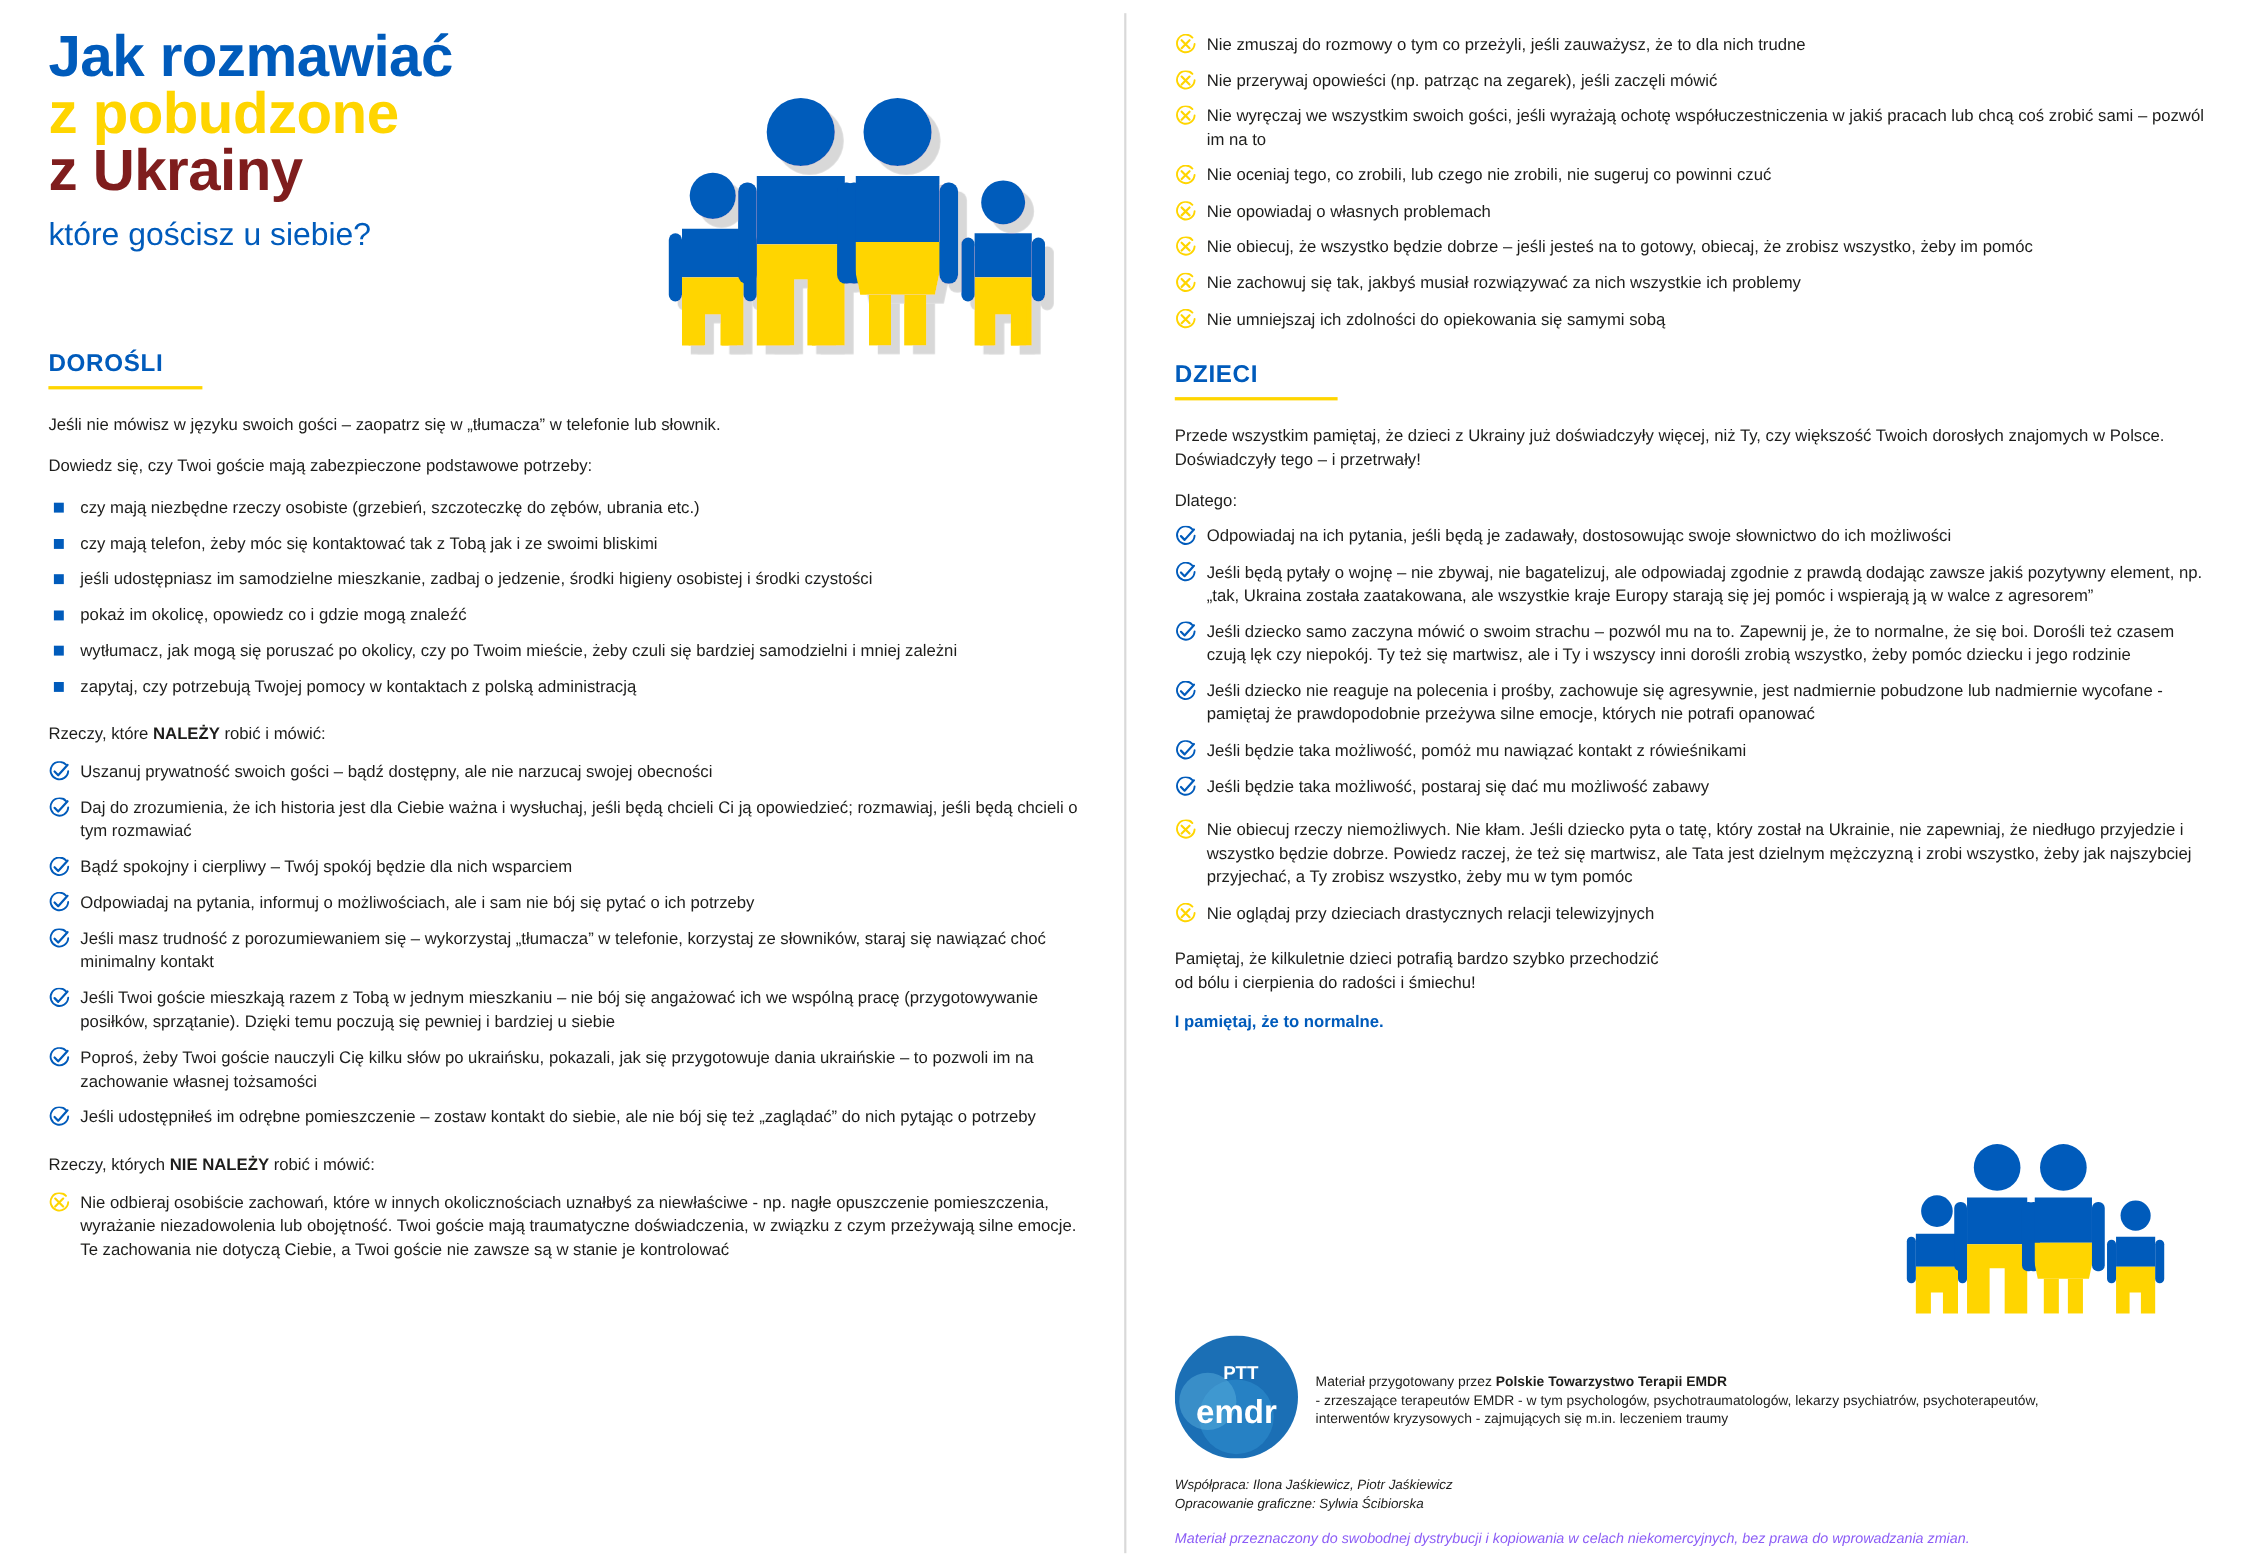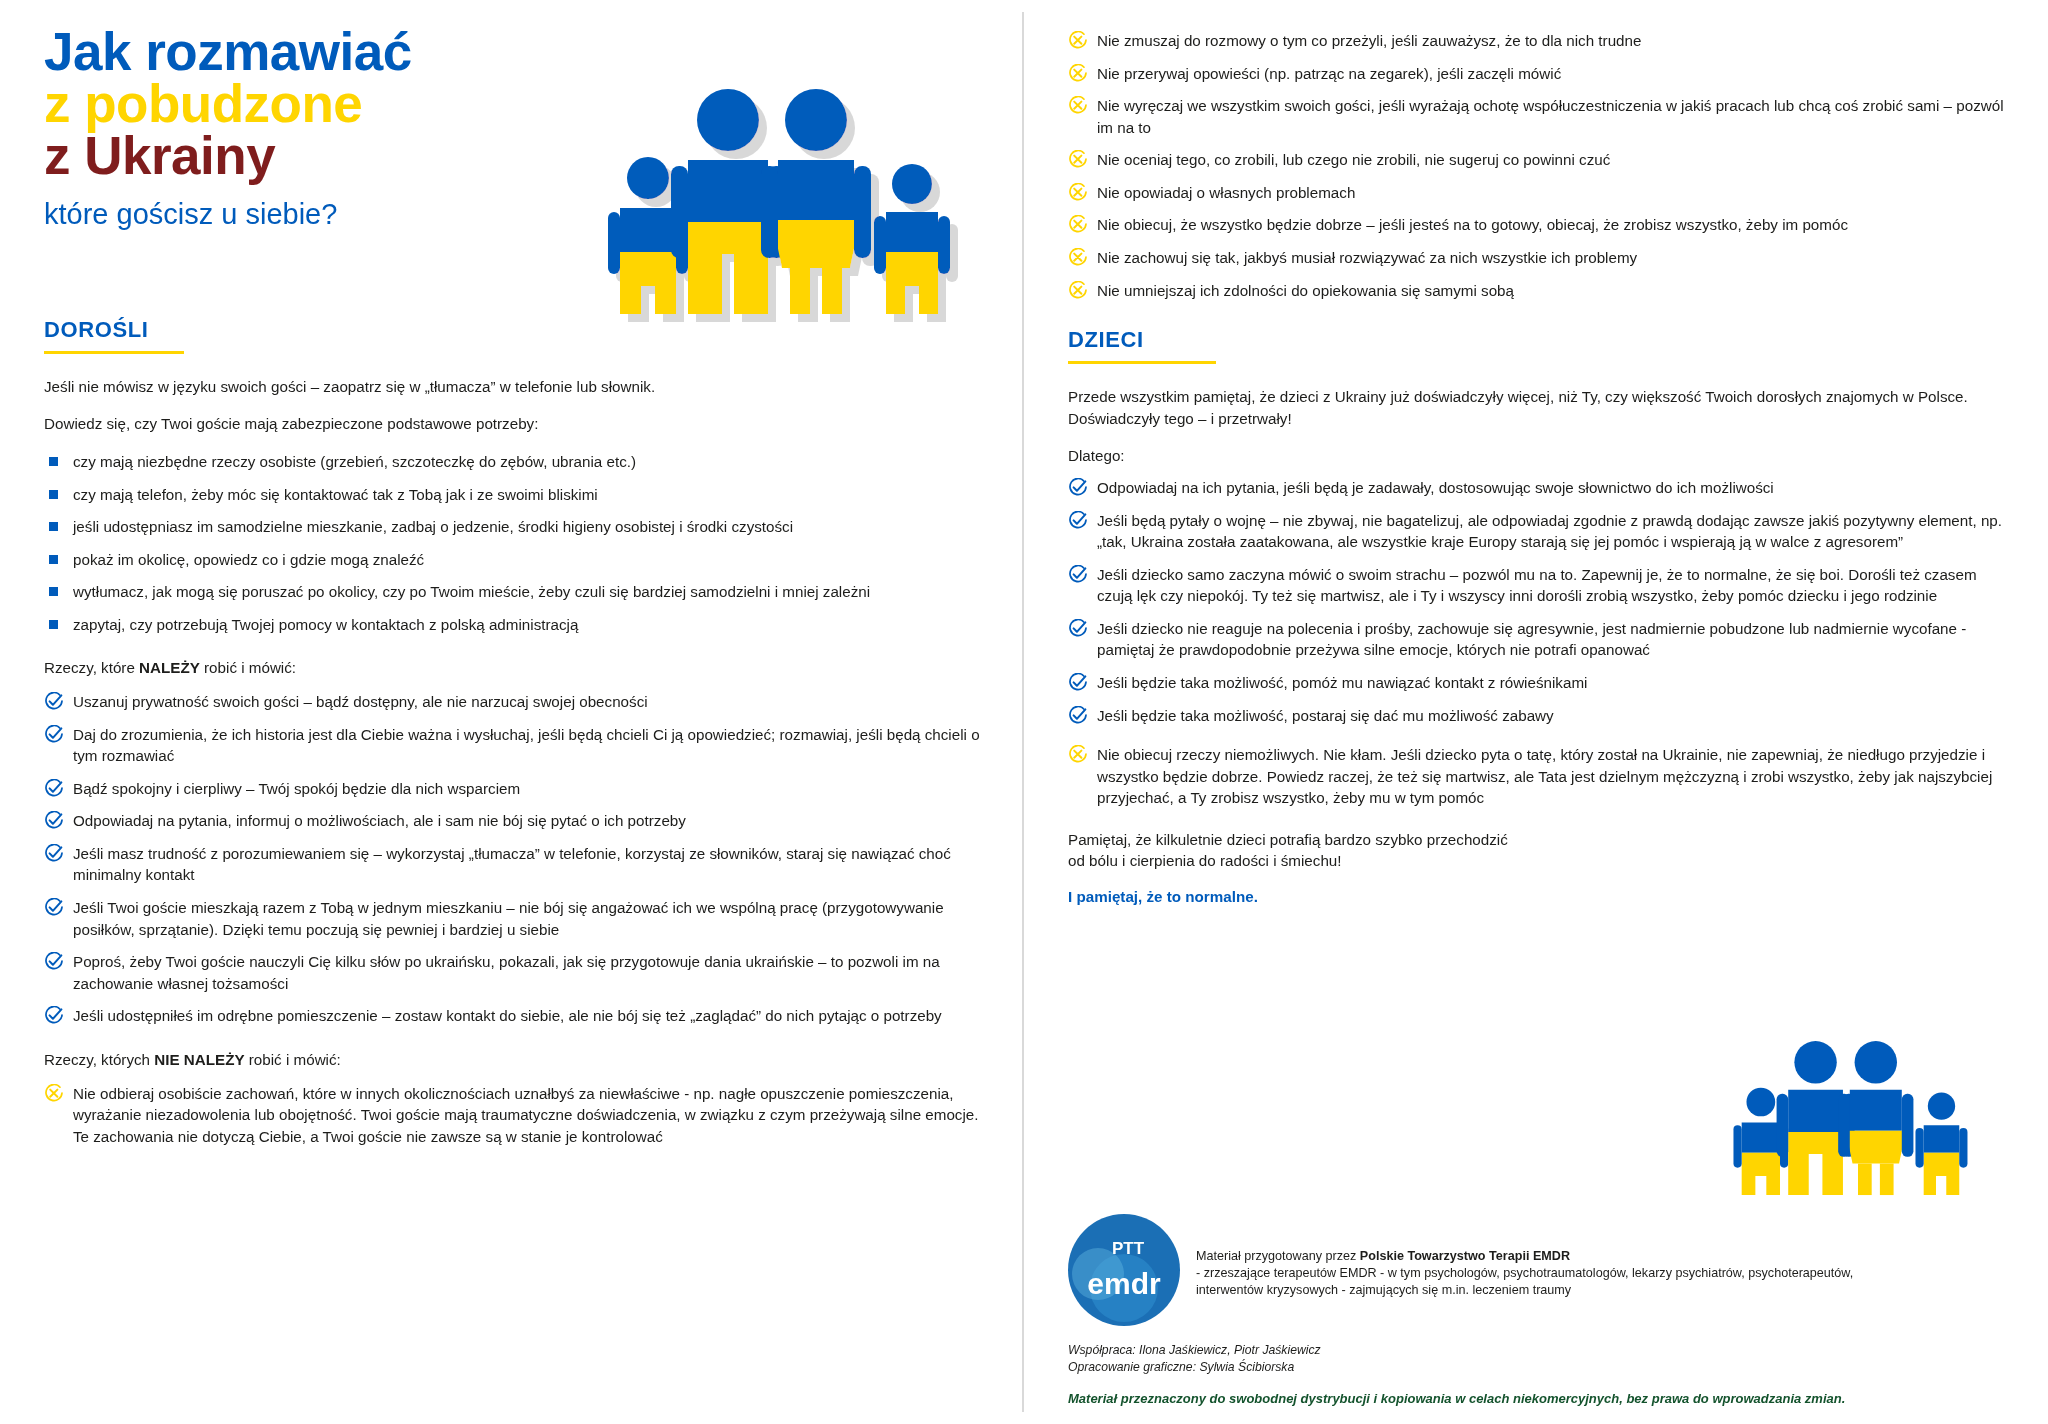--- a/index.html
+++ b/index.html
@@ -150,22 +150,22 @@
   .footer-text b { font-weight: bold; }
   .credits {
     margin-top: 16px;
     font-size: 12.2px;
     line-height: 1.35;
     font-style: italic;
   }
   .distrib {
     margin-top: 16px;
     font-size: 13px;
-    color: #14532d;
-    font-weight: bold;
+    color: #8b5cf6;
+    font-weight: normal;
     font-style: italic;
   }
 </style>
 </head>
 <body>
 
 <div class="page">
 
   <div class="col-left">
 
@@ -359,20 +359,24 @@
         <li><span class="bullet"><svg width="20" height="20" viewBox="0 0 20 20">
               <path d="M16 3.2 A8 8 0 1 0 18 9" fill="none" stroke="#005bbb" stroke-width="1.7" stroke-linecap="round"></path>
               <path d="M5.6 9.4 L8.9 12.8 L17.4 3.4" fill="none" stroke="#005bbb" stroke-width="2" stroke-linecap="round" stroke-linejoin="round"></path>
             </svg></span><span>Jeśli będzie taka możliwość, postaraj się dać mu możliwość zabawy</span></li>
       </ul>
     <ul class="list cross" id="child-dont-list" style="margin-top:12px">
         <li><span class="bullet"><svg width="20" height="20" viewBox="0 0 20 20">
               <path d="M16 3.2 A8 8 0 1 0 18 9" fill="none" stroke="#ffd500" stroke-width="1.7" stroke-linecap="round"></path>
               <path d="M6.2 5.6 L13.4 12.8 M13.4 5.6 L6.2 12.8" fill="none" stroke="#ffd500" stroke-width="2" stroke-linecap="round"></path>
             </svg></span><span>Nie obiecuj rzeczy niemożliwych. Nie kłam. Jeśli dziecko pyta o tatę, który został na Ukrainie, nie zapewniaj, że niedługo przyjedzie i wszystko będzie dobrze. Powiedz raczej, że też się martwisz, ale Tata jest dzielnym mężczyzną i zrobi wszystko, żeby jak najszybciej przyjechać, a Ty zrobisz wszystko, żeby mu w tym pomóc</span></li>
+        <li><span class="bullet"><svg width="20" height="20" viewBox="0 0 20 20">
+              <path d="M16 3.2 A8 8 0 1 0 18 9" fill="none" stroke="#ffd500" stroke-width="1.7" stroke-linecap="round"></path>
+              <path d="M6.2 5.6 L13.4 12.8 M13.4 5.6 L6.2 12.8" fill="none" stroke="#ffd500" stroke-width="2" stroke-linecap="round"></path>
+            </svg></span><span>Nie oglądaj przy dzieciach drastycznych relacji telewizyjnych</span></li>
       </ul>
 
     <p class="body-text" style="margin-top:20px; white-space:pre-line">Pamiętaj, że kilkuletnie dzieci potrafią bardzo szybko przechodzić
 od bólu i cierpienia do radości i śmiechu!</p>
     <div class="note-bold">I pamiętaj, że to normalne.</div>
 
     <div class="family family-right">
       <svg width="260" height="190" viewBox="0 0 380 270" aria-hidden="true">
         <g>
           <circle cx="48" cy="116" r="21" fill="#005bbb"></circle>

